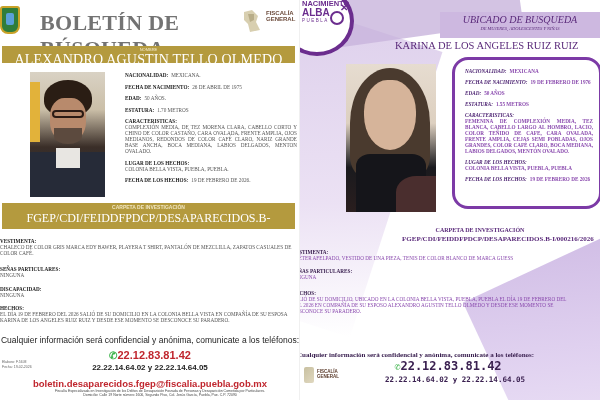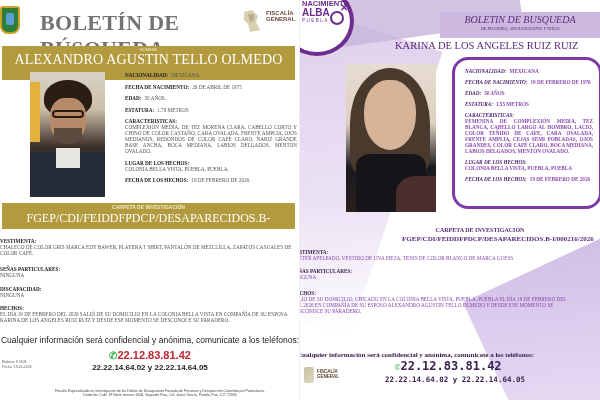--- a/index.html
+++ b/index.html
@@ -7,21 +7,21 @@
   body { position: relative; font-family: "Liberation Serif", serif; }
 
   
   .left { position: absolute; left: 0; top: 0; width: 300px; height: 400px; background: #fff; overflow: hidden; }
   .l-header { position: absolute; left: 0; top: 0; width: 300px; height: 40px; }
   .l-shield { position: absolute; left: 0; top: 6px; width: 20px; height: 28px; background: #2f7d3a; border: 2px solid #c9a227; border-radius: 3px 3px 8px 8px; }
   .l-shield::after { content: ""; position: absolute; left: 4px; top: 5px; width: 8px; height: 12px; background: #5aa0d8; border-radius: 2px; }
   .l-title { position: absolute; left: 40px; top: 10px; font-size: 22px; font-weight: bold; color: #737373; letter-spacing: 0.3px; }
   .l-fiscalia-logo { position: absolute; left: 242px; top: 8px; width: 20px; height: 26px; }
   .l-fiscalia-text { position: absolute; left: 266px; top: 10px; font-family: "Liberation Sans", sans-serif; font-size: 6px; font-weight: bold; color: #6b4a3a; line-height: 6px; }
-  .l-name-bar { position: absolute; left: 2px; top: 46px; width: 293px; height: 34px; background: #b49a3e; text-align: center; }
+  .l-name-bar { position: absolute; left: 2px; top: 46px; width: 293px; height: 17px; background: #b49a3e; text-align: center; }
   .l-name-label { display: block; font-family: "Liberation Sans", sans-serif; font-size: 4px; color: #f4ecd0; line-height: 5px; padding-top: 1px; }
   .l-name { display: block; font-size: 14px; color: #fff; line-height: 15px; letter-spacing: 0.2px; }
   .l-photo { position: absolute; left: 30px; top: 72px; width: 75px; height: 125px; background: linear-gradient(180deg,#d9d2c4 0%,#cbbfa8 30%,#3a2e28 60%,#262a35 100%); overflow: hidden; }
   .l-photo .bg-yellow { position: absolute; left: 0; top: 10px; width: 10px; height: 60px; background: #e2b23a; }
   .l-photo .hair { position: absolute; left: 14px; top: 8px; width: 48px; height: 36px; background: #2a1d14; border-radius: 50% 50% 40% 40%; }
   .l-photo .face { position: absolute; left: 20px; top: 26px; width: 36px; height: 44px; background: #b88a6c; border-radius: 40% 40% 45% 45%; }
   .l-photo .glasses { position: absolute; left: 22px; top: 38px; width: 32px; height: 8px; border: 2px solid #2a1a14; border-radius: 5px; }
   .l-photo .beard { position: absolute; left: 24px; top: 56px; width: 28px; height: 16px; background: #5c4a3e; border-radius: 0 0 50% 50%; }
   .l-photo .collar { position: absolute; left: 26px; top: 76px; width: 24px; height: 20px; background: #e8e6e2; }
   .l-photo .jacket { position: absolute; left: 0; top: 80px; width: 75px; height: 45px; background: #262b38; }
@@ -159,20 +159,21 @@
 
   <div class="l-contact">Cualquier información será confidencial y anónima, comunicate a los teléfonos:</div>
   <div class="l-phone-main">
     <span class="wa">✆</span><span>22.12.83.81.42</span>
   </div>
   <div class="l-phones-alt">22.22.14.64.02 y 22.22.14.64.05</div>
   <div class="l-elaboro">
     <span>Elaboro:</span> <span>F.56.M</span><br>
     <span>Fecha:</span> <span>19-02-2026</span>
   </div>
+  <div class="l-email">boletin.desaparecidos.fgep@fiscalia.puebla.gob.mx</div>
   <div class="l-footer">
     <span>Fiscalía Especializada en Investigación de los Delitos de Desaparición Forzada de Personas y Desaparición Cometida por Particulares.</span><br>
     <span>Domicilio: Calle 19 Norte número 1606, Segundo Piso, Col. Jesús García, Puebla, Pue. C.P. 72090</span>
   </div>
 </div>
 
 <div class="divider"></div>
 
 <div class="right">
   <div class="r-swoosh-left"></div>
@@ -181,21 +182,21 @@
 
   <div class="r-circle-logo">
     <div class="r-logo-text1" style="left:18px;">NACIMIENTO</div>
     <div class="r-logo-text2" style="left:18px;">ALBA</div>
     <div class="r-logo-text3" style="left:18px;">PUEBLA</div>
     <div class="r-venus" style="left:46px;"></div>
     <div class="r-venus-x" style="left:56px;">✕</div>
   </div>
 
   <div class="r-title-box">
-    <span class="r-title">BOLETIN DE BUSQUEDA</span>
+    <span class="r-title">UBICADO DE BUSQUEDA</span>
     <span class="r-subtitle">DE MUJERES, ADOLESCENTES Y NIÑAS</span>
   </div>
   <div class="r-name">KARINA DE LOS ANGELES RUIZ RUIZ</div>
 
   <div class="r-photo">
     <div class="hair"></div>
     <div class="face"></div>
     <div class="turtleneck"></div>
     <div class="sweater"></div>
   </div>

